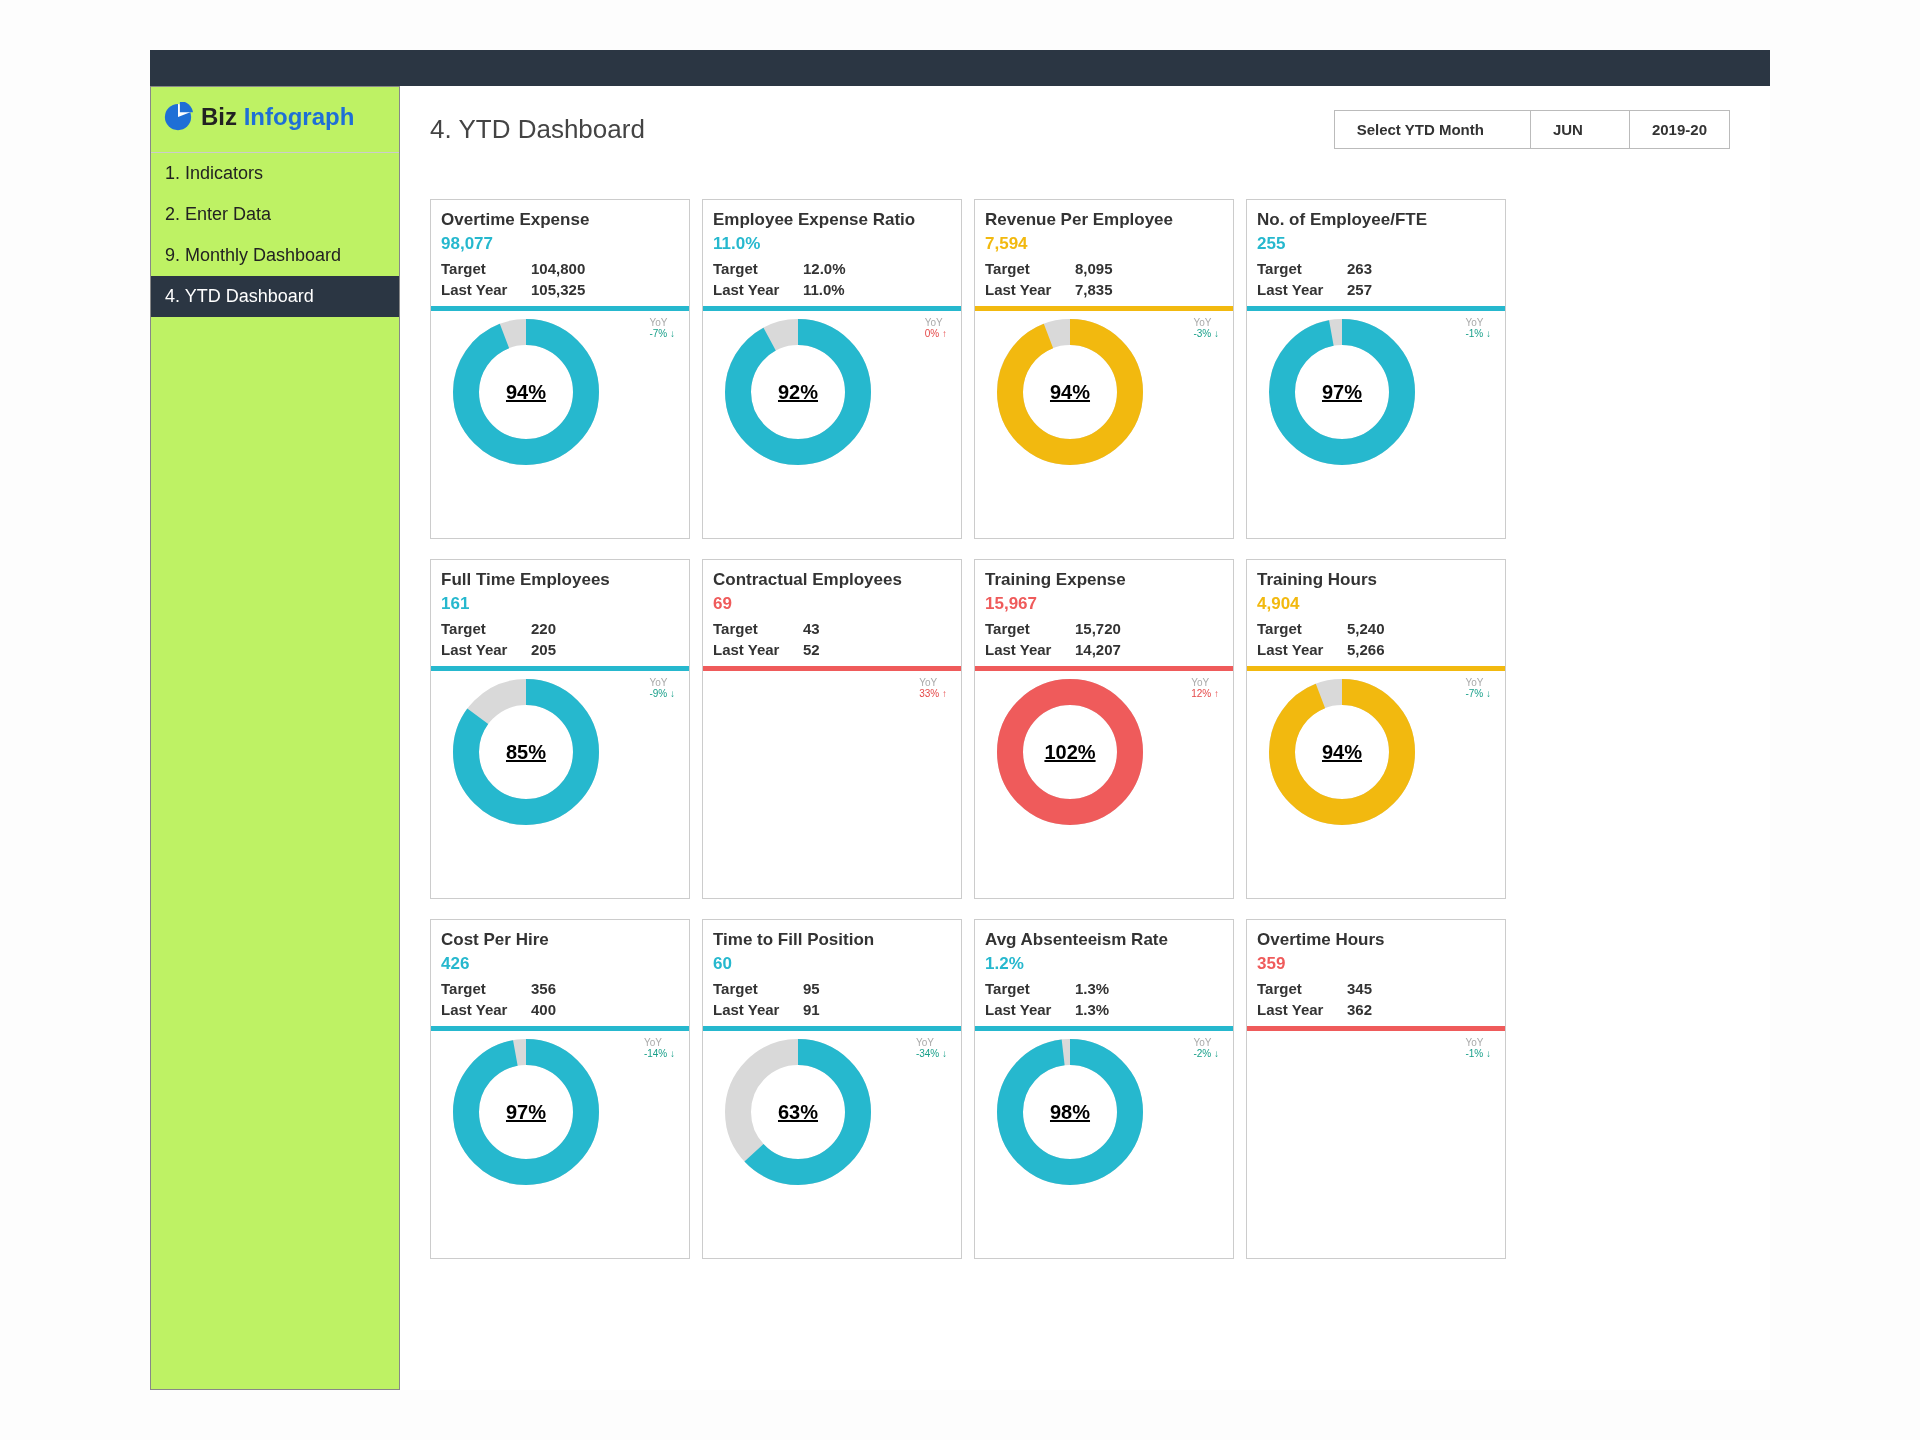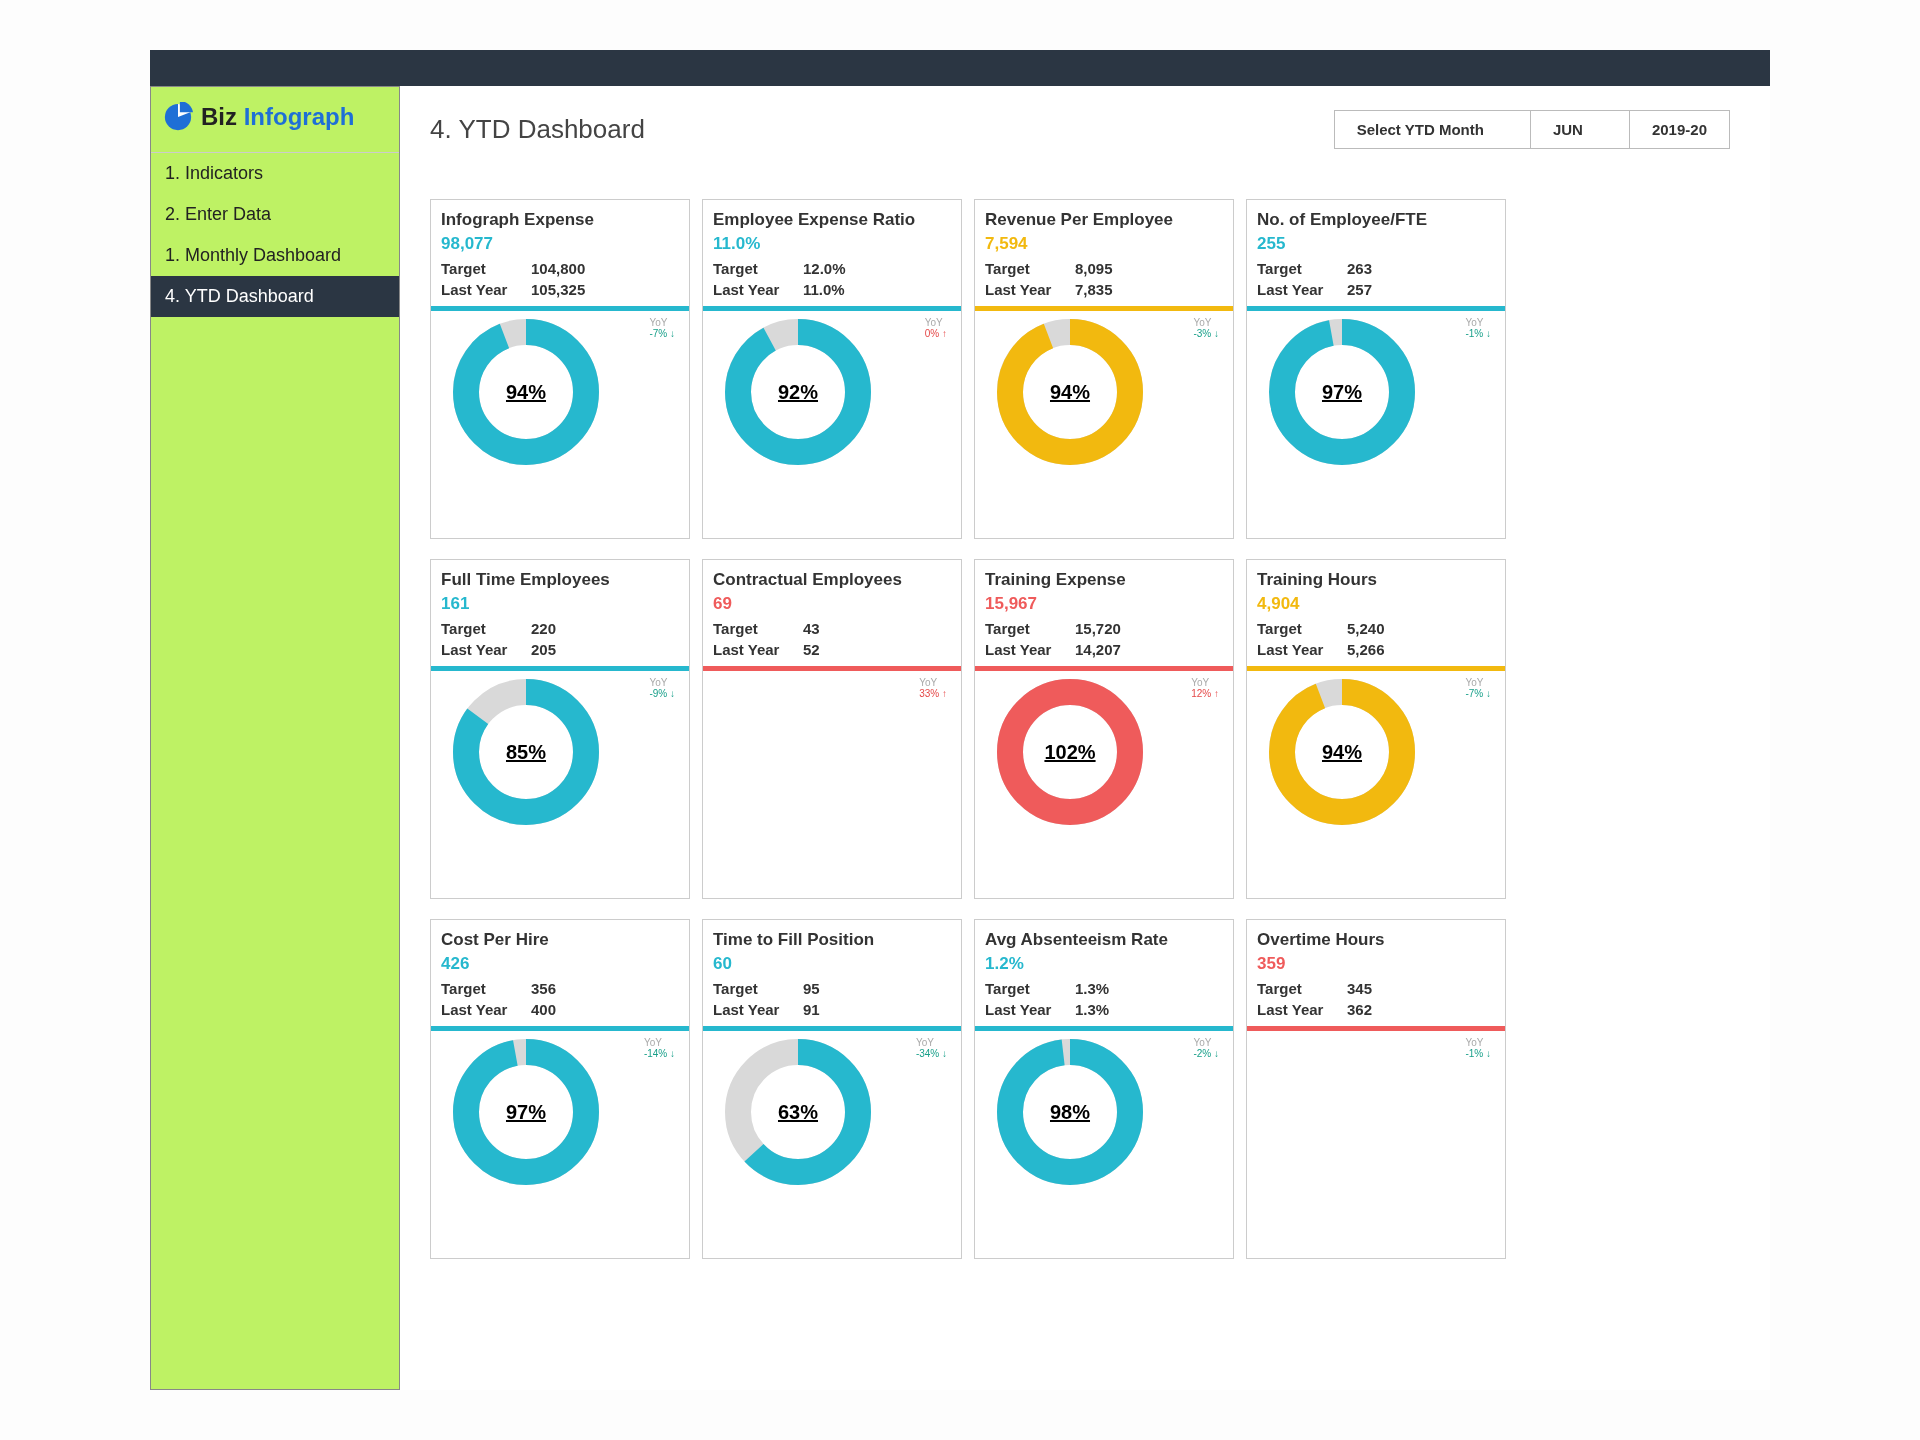--- a/index.html
+++ b/index.html
@@ -189,38 +189,38 @@
           <path d="M16 2 A14 14 0 0 1 29 11 L16 16 Z" fill="#fff"></path>
           <path d="M18 0 A14 14 0 0 1 32 12 L18 12 Z" fill="#1e6fd6" transform="translate(0,-1)"></path>
         </svg>
         <span class="logo-text">
           <span class="biz">Biz </span><span class="info">Infograph</span>
         </span>
       </div>
       <div id="nav-holder">
           <div class="nav-item">1. Indicators</div>
           <div class="nav-item">2. Enter Data</div>
-          <div class="nav-item">1. Monthly Dashboard</div>
+          <div class="nav-item">9. Monthly Dashboard</div>
           <div class="nav-item active">4. YTD Dashboard</div>
         </div>
     </div>
 
     <div class="main">
       <div class="page-header">
         <div class="page-title">4. YTD Dashboard</div>
         <div class="filter-group">
           <div class="filter-cell">Select YTD Month</div>
           <div class="filter-cell sel">JUN</div>
           <div class="filter-cell sel">2019-20</div>
         </div>
       </div>
 
       <div class="grid" id="card-grid">
           <div class="card">
-    <div class="card-title">Infograph Expense</div>
+    <div class="card-title">Overtime Expense</div>
     <div class="card-value clr-cyan">98,077</div>
     <div class="card-row">
       <span class="lbl">Target</span>
       <span>104,800</span>
     </div>
     <div class="card-row">
       <span class="lbl">Last Year</span>
       <span>105,325</span>
     </div>
     <div class="accent-bar ac-cyan"></div>

